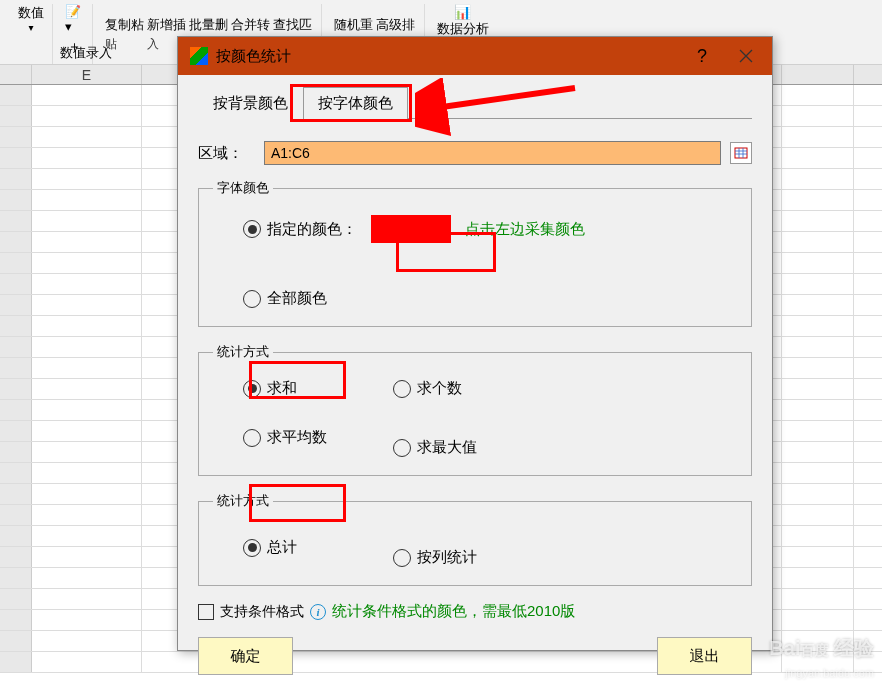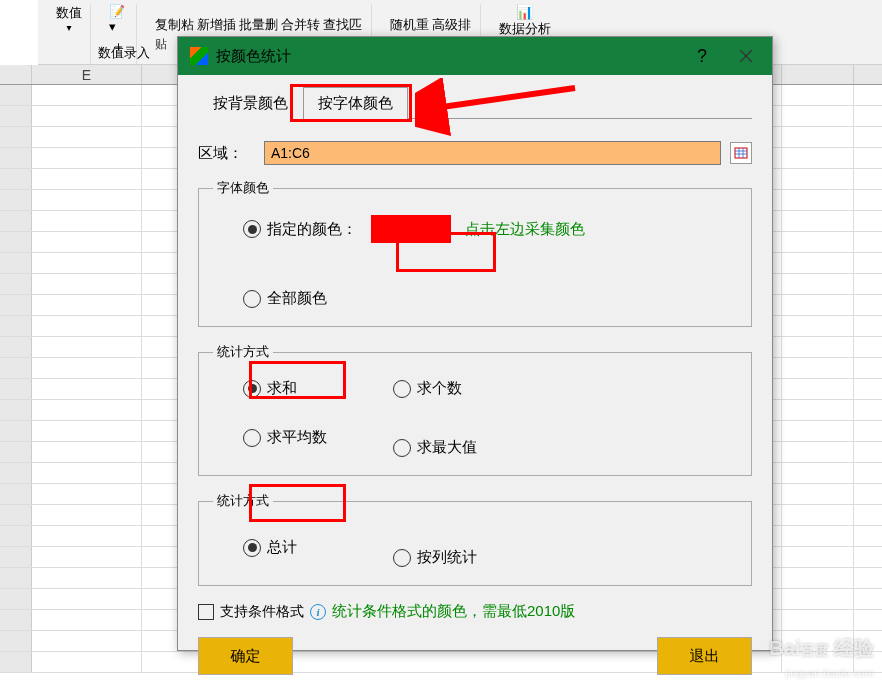--- a/index.html
+++ b/index.html
@@ -13,24 +13,23 @@
       position: relative;
     }
     
     
     .ribbon {
       height: 65px;
       background: #f2f2f2;
       border-bottom: 1px solid #d0d0d0;
       display: flex;
       padding: 4px 10px 0;
-      gap: 10px;
+      gap: 4px;
       font-size: 13px;
       position: relative;
-      margin-left: 38px;
     }
     .ribbon-item {
       display: flex;
       flex-direction: column;
       align-items: flex-start;
       min-width: 40px;
     }
     .ribbon-group {
       display: flex;
       flex-direction: column;
@@ -97,21 +96,21 @@
       height: 615px;
       background: #f0f0f0;
       border: 1px solid #888;
       box-shadow: 2px 2px 10px rgba(0,0,0,0.3);
     }
     .titlebar {
       height: 38px;
       display: flex;
       align-items: center;
       padding: 0 4px;
-      background: #15803d;
+      background: #c2410c;
     }
     .titlebar-icon {
       width: 18px;
       height: 18px;
       margin: 0 8px;
       display: inline-block;
       background: linear-gradient(135deg, #ff6600 0%, #ff6600 33%, #00a000 33%, #00a000 66%, #0060ff 66%);
     }
     .titlebar-title { font-size: 15px; flex: 1; }
     .titlebar-btn {
@@ -257,21 +256,21 @@
     }
     
     .btn-row {
       display: flex;
       justify-content: space-between;
       margin-top: 6px;
     }
     .btn {
       width: 95px;
       height: 38px;
-      background: #eab308;
+      background: #fef9c3;
       border: 1px solid #aaa;
       font-size: 15px;
       cursor: pointer;
       font-family: inherit;
     }
     
     
     .highlight-box {
       position: absolute;
       border: 3px solid #ff0000;

